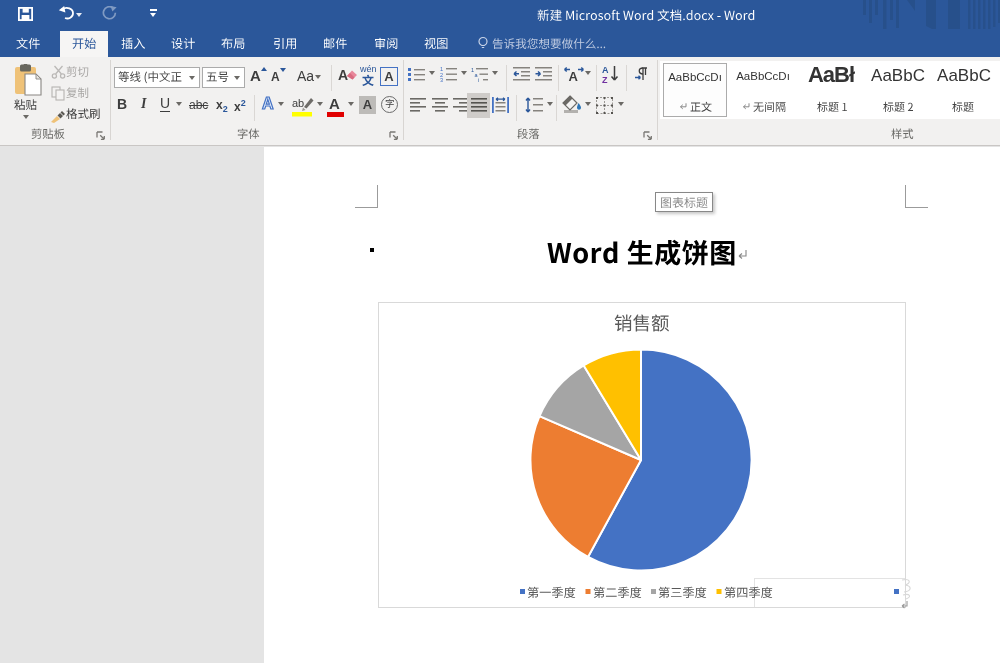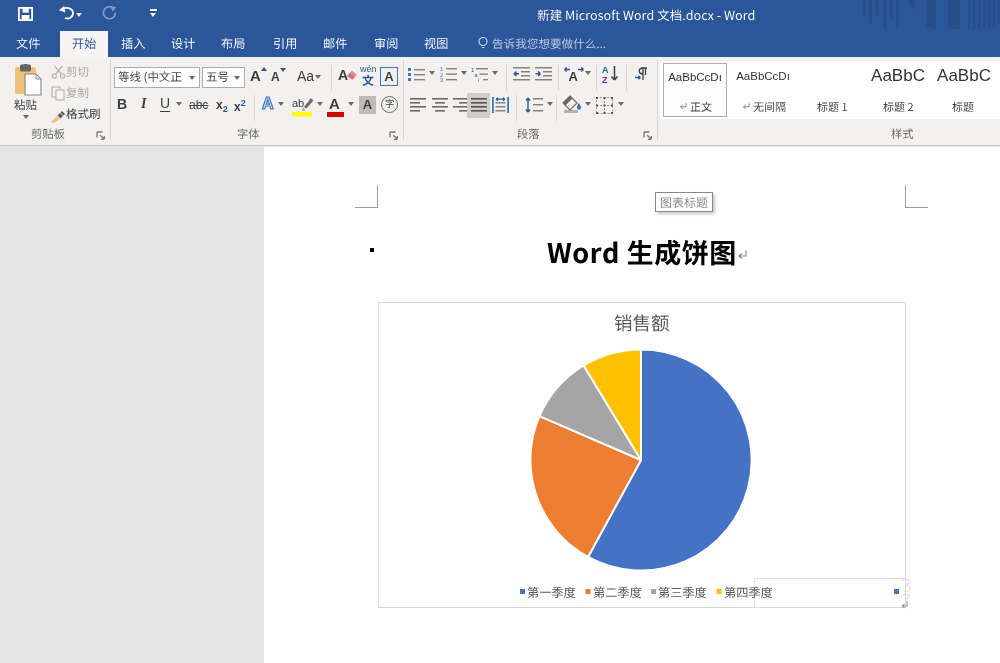--- a/index.html
+++ b/index.html
@@ -336,20 +336,23 @@
     </svg>
   <div class="gsep" style="left:657px"></div>
 
   <div id="stylesbg"></div>
   <div class="scard" style="left:663px;border:1px solid #ABABAB;background:#FDFDFD">
     <span class="aa" style="font-size:11.5px">AaBbCcDı</span>
   </div>
   <div class="scard" style="left:731px">
     <span class="aa" style="font-size:11.5px">AaBbCcDı</span>
   </div>
+  <div class="scard" style="left:799px">
+    <span class="aa" style="font-size:22px;font-weight:bold;top:-1px;letter-spacing:-1px">AaBł</span>
+  </div>
   <div class="scard" style="left:866px">
     <span class="aa" style="font-size:17px;top:3px">AaBbC</span>
   </div>
   <div class="scard" style="left:932px">
     <span class="aa" style="font-size:17px;top:3px">AaBbC</span>
   </div>
 </div>
 <div id="docarea" class="abs">
     <div id="page" class="abs">
 

